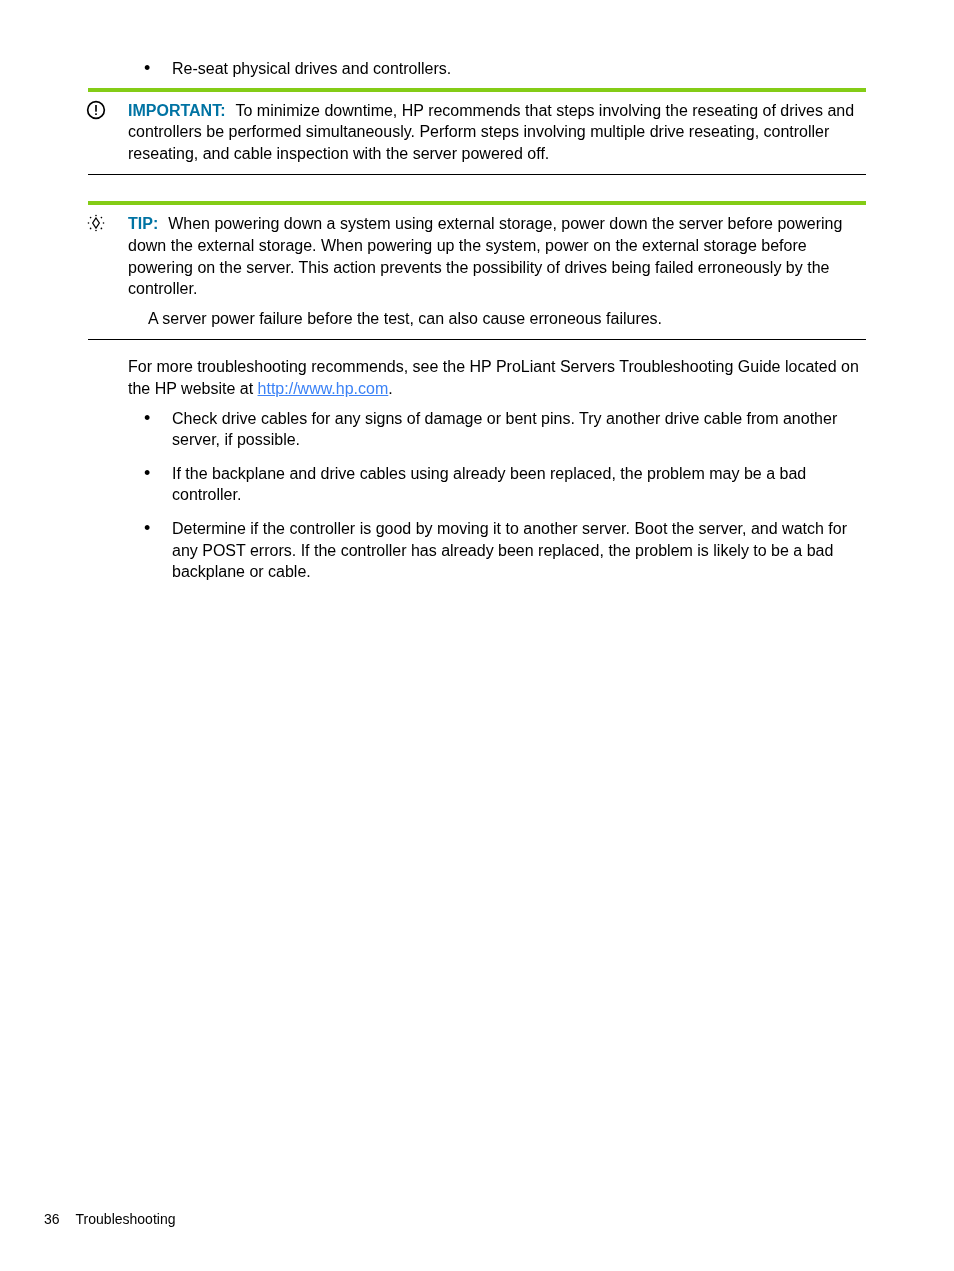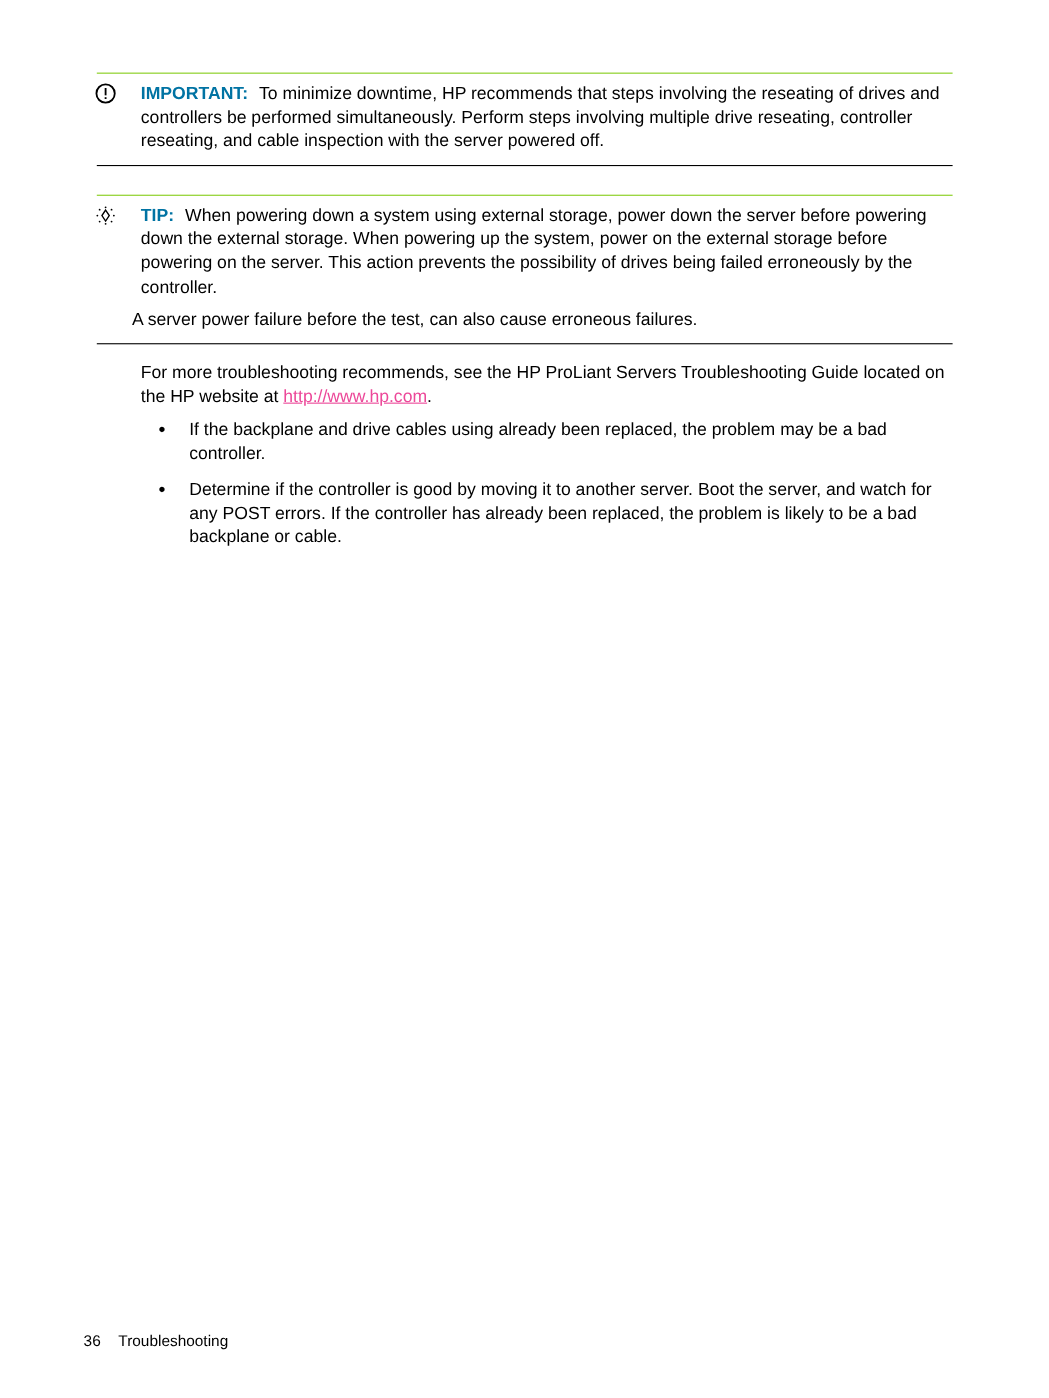--- a/index.html
+++ b/index.html
@@ -31,21 +31,21 @@
     }
     ul.bullets > li::before {
       content: "•";
       position: absolute;
       left: 0;
       top: 0;
       font-size: 18px;
       line-height: 1.2;
     }
     .callout {
-      border-top: 1px solid #84cc16;
+      border-top: 4px solid #84cc16;
       border-bottom: 1px solid #000;
       padding: 8px 0 10px 0;
       margin: 8px 0 0 0;
       position: relative;
     }
     .callout + .callout { margin-top: 26px; }
     .callout-icon {
       position: absolute;
       left: -2px;
       top: 8px;
@@ -54,21 +54,21 @@
     }
     .callout-body {
       margin-left: 40px;
     }
     .callout-label {
       font-weight: bold;
       color: #0073A3;
       margin-right: 10px;
     }
     .callout-extra {
-      margin-left: 32px;
+      margin-left: 60px;
       margin-top: 8px;
     }
     .para {
       margin: 12px 0 0 40px;
     }
     .para-first { margin-top: 16px; }
     ul.bullets2 {
       margin: 8px 0 0 40px;
       padding: 0 0 0 16px;
       list-style: none;
@@ -84,39 +84,40 @@
       left: 0;
       top: 0;
       font-size: 18px;
       line-height: 1.2;
     }
     .li-sub {
       margin-top: 6px;
       display: block;
     }
     a.link {
-      color: #ec4899;
+      color: #3b82f6;
       text-decoration: underline;
     }
     .italic { }
     .footer {
       position: absolute;
-      left: 76px;
+      left: 44px;
       bottom: 42px;
       font-size: 14px;
       color: #000;
     }
     .footer .pn { margin-right: 16px; }
   </style>
 </head>
 <body>
 
 <div class="page">
 
   <ul class="bullets">
+    <li><span>Re-seat physical drives and controllers.</span></li>
   </ul>
 
   <div class="callout">
     <span class="callout-icon">
       <svg viewBox="0 0 24 24" width="20" height="20">
           <circle cx="12" cy="12" r="10" fill="none" stroke="#000" stroke-width="2"></circle>
           <rect x="11" y="6" width="2" height="8" fill="#000"></rect>
           <rect x="11" y="16" width="2" height="2" fill="#000"></rect>
         </svg>
     </span>
@@ -145,20 +146,23 @@
     <div class="callout-extra">A server power failure before the test, can also cause erroneous failures.</div>
   </div>
 
   <p class="para para-first">
     <span>For more troubleshooting recommends, see the </span><span class="italic">HP ProLiant Servers Troubleshooting Guide</span><span> located on the HP website at </span><a class="link" href="#">http://www.hp.com</a><span>.</span>
   </p>
 
 
   <ul class="bullets2">
     <li>
+      <span>Check drive cables for any signs of damage or bent pins. Try another drive cable from another server, if possible.</span>
+    </li>
+    <li>
       <span class="li-sub">If the backplane and drive cables using already been replaced, the problem may be a bad controller.</span>
     </li>
     <li>
       <span>Determine if the controller is good by moving it to another server. Boot the server, and watch for any POST errors. If the controller has already been replaced, the problem is likely to be a bad backplane or cable.</span>
     </li>
   </ul>
 
 </div>
 
 <div class="footer">

